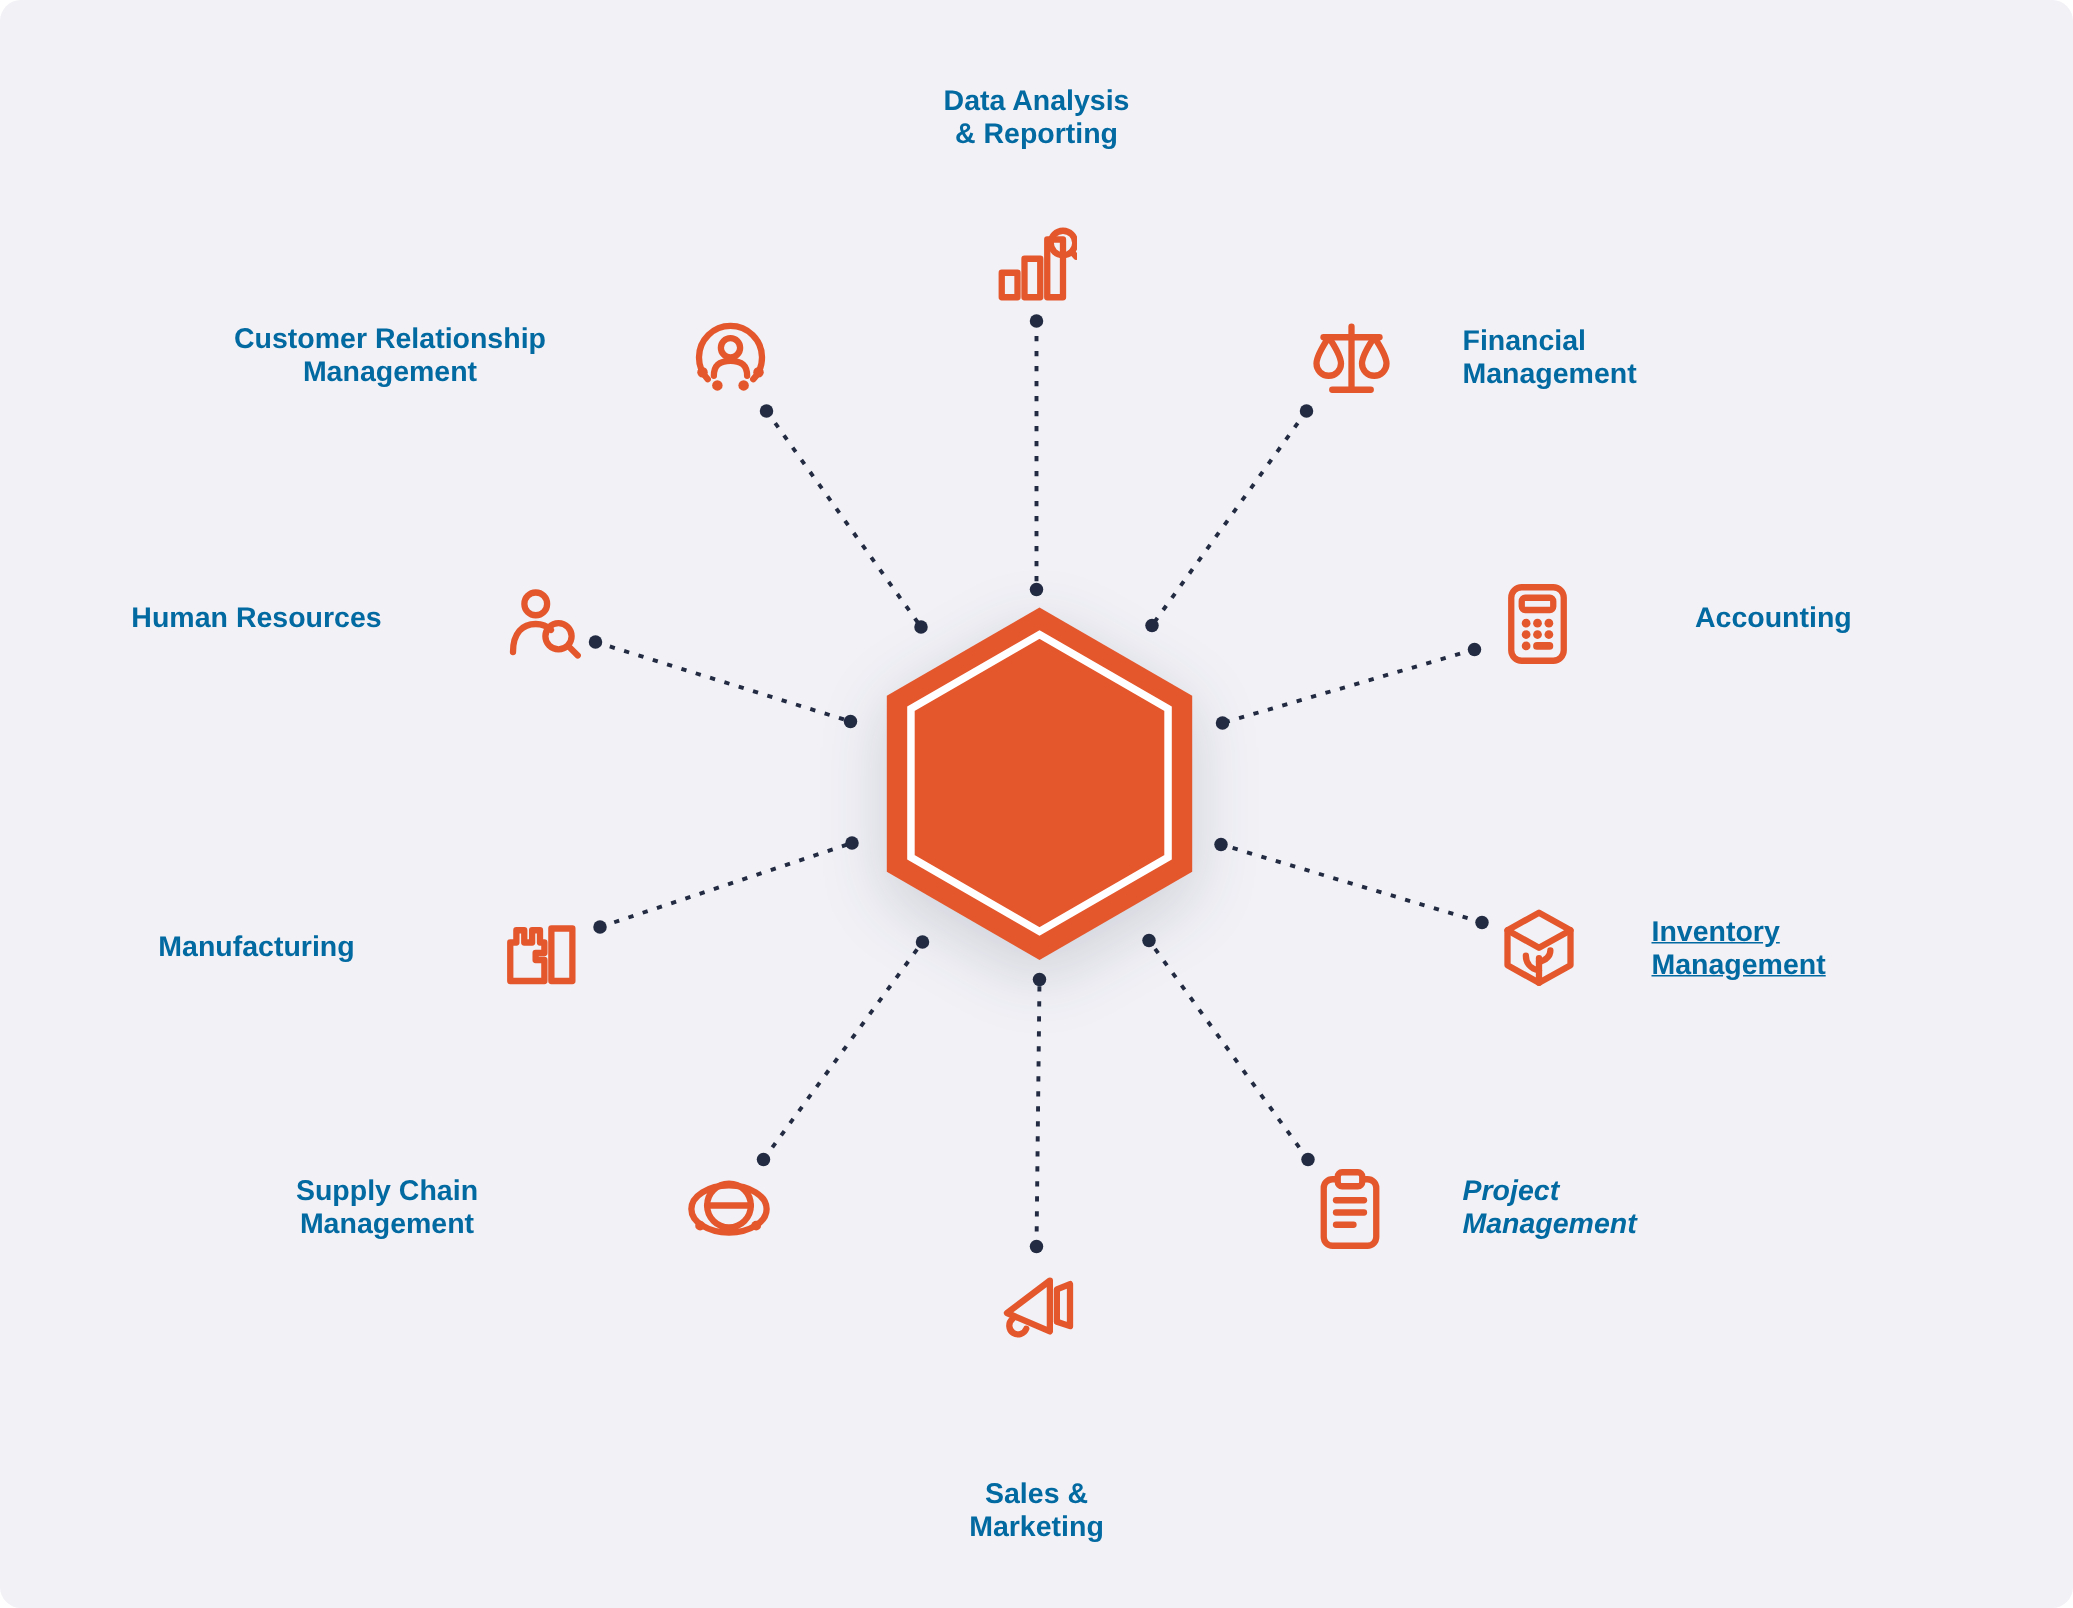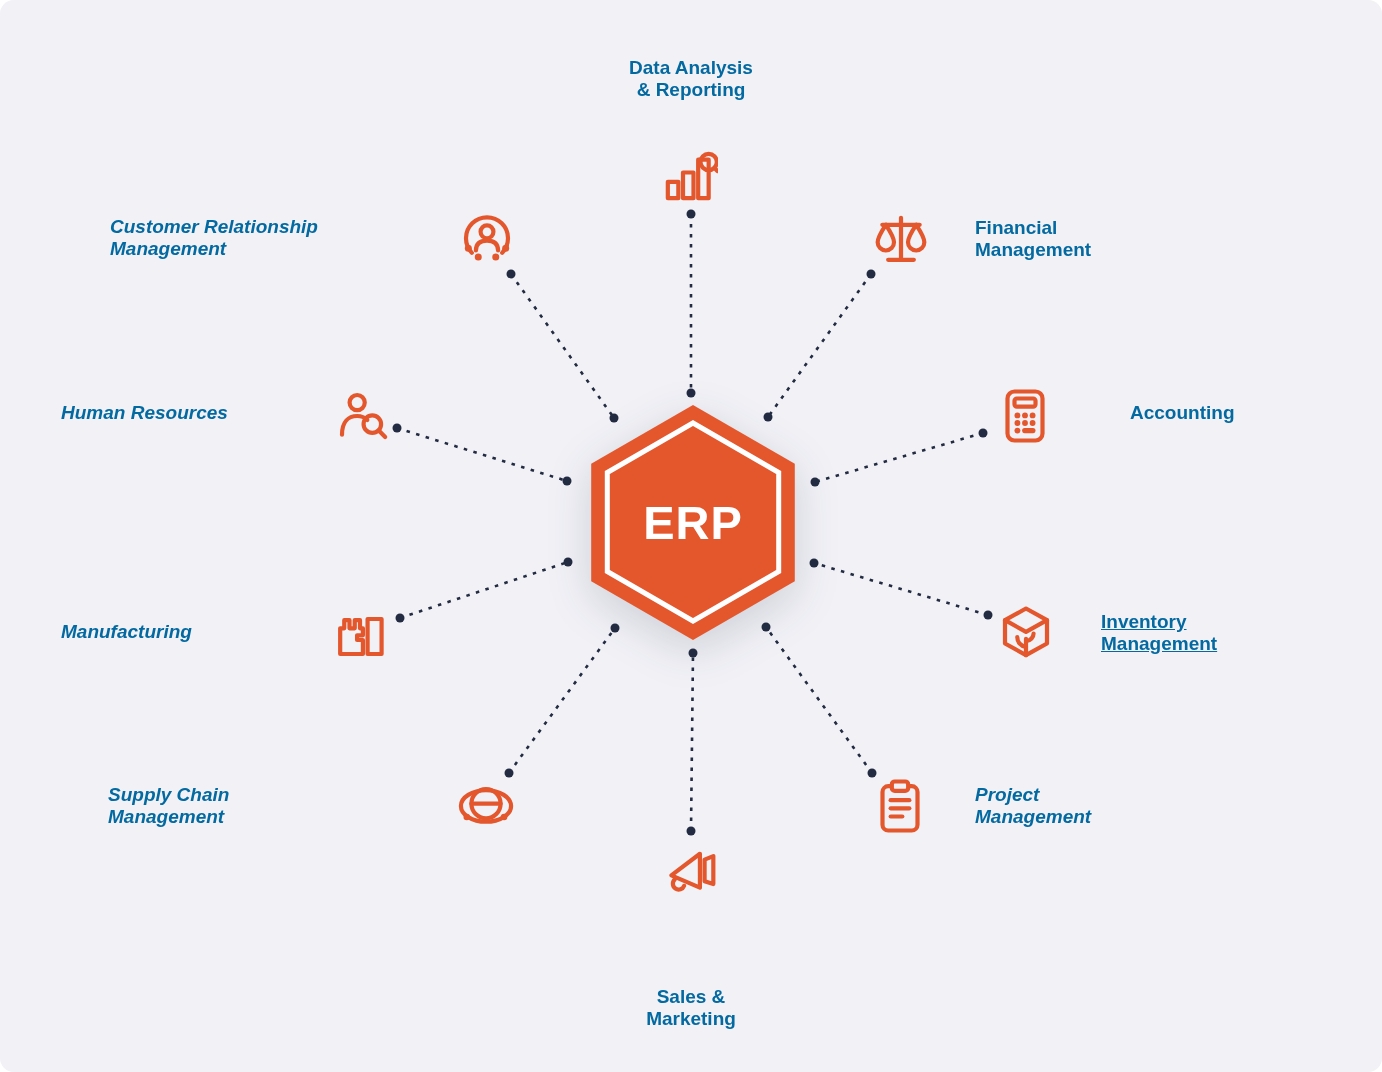--- a/index.html
+++ b/index.html
@@ -43,21 +43,21 @@
   .label {
     position: absolute;
     font-weight: 700;
     font-size: 19px;
     line-height: 22px;
     color: #0369a1;
     white-space: pre-line;
   }
   .t-center { text-align: center; }
   .t-left   { text-align: left; }
-  .t-right  { text-align: left; font-style: italic; }
+  .t-right  { text-align: center; }
   .icon {
     position: absolute;
     width: 56px; height: 56px;
     color: #E4572C;
   }
   .icon svg { width: 100%; height: 100%; display: block; }
   .icon svg * {
     stroke: currentColor;
     stroke-width: 3.6;
     fill: none;
@@ -124,21 +124,20 @@
         <circle cx="614" cy="418" r="4.5"></circle>
     </g>
   </svg>
 
   <div class="hex-wrap">
     <svg viewBox="0 0 212 242">
       <polygon points="106,4 207.8,62.8 207.8,180.2 106,239 4.2,180.2 4.2,62.8" fill="#E4572C"></polygon>
       <polygon points="106,22 191.7,71.5 191.7,170.5 106,220 20.3,170.5 20.3,71.5" fill="none" stroke="#FFFFFF" stroke-width="5"></polygon>
     </svg>
   </div>
-  <div class="hex-label">ERP</div>
 
   <div class="label t-center" style="left:541px; top:57px;  width:300px;">Data Analysis
 &amp; Reporting</div>
   <div class="label t-left" style="left:975px; top:217px; width:230px;">Financial
 Management</div>
   <div class="label t-left" style="left:1130px;top:402px; width:230px;">Accounting</div>
   <div class="label t-left" style="left:1101px;top:611px; width:230px;text-decoration:underline;">Inventory
 Management</div>
   <div class="label t-left" style="left:975px; top:784px; width:230px;font-style:italic;">Project
 Management</div>

